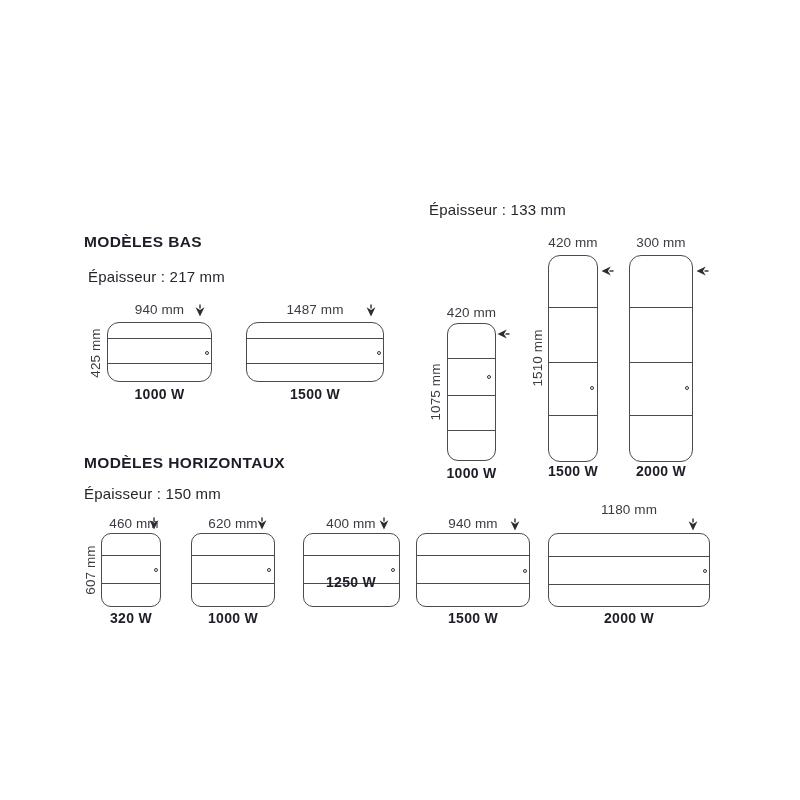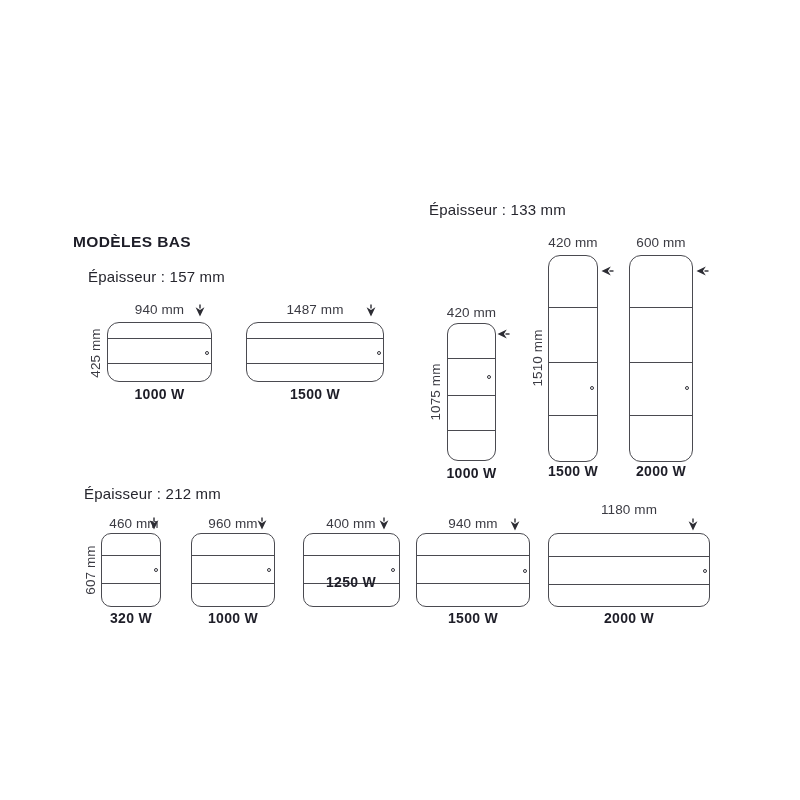--- a/index.html
+++ b/index.html
@@ -69,37 +69,37 @@
   </span>
   <div class="dim-label rot" style="left:488px;top:349px">1510 mm</div>
   <div class="radiator-body" style="left:548px;top:255px;width:50px;height:207px">
     <div class="divider" style="top:51px"></div>
     <div class="divider" style="top:106px"></div>
     <div class="divider" style="top:159px"></div>
     <div class="dot" style="left:41px;top:130px"></div>
   </div>
   <div class="power-label" style="left:523px;top:464px;width:100px">1500 W</div>
 
-  <div class="dim-label" style="left:611px;top:235px;width:100px">600 mm</div>
+  <div class="dim-label" style="left:611px;top:235px;width:100px">300 mm</div>
   <span class="arrow" style="left:696px;top:266px">
     <svg width="13" height="10" viewBox="0 0 13 10">
         <line x1="8.5" y1="5" x2="12.5" y2="5" stroke="#2c2c33" stroke-width="1.4"></line>
         <path d="M0.5 5 L9.8 0.6 L6.9 5 L9.8 9.4 Z" fill="#2c2c33"></path>
       </svg>
   </span>
   <div class="radiator-body" style="left:629px;top:255px;width:64px;height:207px">
     <div class="divider" style="top:51px"></div>
     <div class="divider" style="top:106px"></div>
     <div class="divider" style="top:159px"></div>
     <div class="dot" style="left:55px;top:130px"></div>
   </div>
   <div class="power-label" style="left:611px;top:464px;width:100px">2000 W</div>
 
-  <h2 class="section-title" style="left:73px;top:233px">MODÈLES BAS</h2>
-  <div class="thickness" style="left:88px;top:268px">Épaisseur : 157 mm</div>
+  <h2 class="section-title" style="left:84px;top:233px">MODÈLES BAS</h2>
+  <div class="thickness" style="left:88px;top:268px">Épaisseur : 217 mm</div>
 
   <div class="dim-label" style="left:107px;top:302px;width:105px">940 mm</div>
   <span class="arrow" style="left:195px;top:304px">
     <svg width="10" height="13" viewBox="0 0 10 13">
         <line x1="5" y1="0.5" x2="5" y2="4.5" stroke="#2c2c33" stroke-width="1.4"></line>
         <path d="M5 12.5 L0.6 3.2 L5 6.1 L9.4 3.2 Z" fill="#2c2c33"></path>
       </svg>
   </span>
   <div class="dim-label rot" style="left:46px;top:344px">425 mm</div>
   <div class="radiator-body" style="left:107px;top:322px;width:105px;height:60px">
@@ -116,38 +116,39 @@
         <path d="M5 12.5 L0.6 3.2 L5 6.1 L9.4 3.2 Z" fill="#2c2c33"></path>
       </svg>
   </span>
   <div class="radiator-body" style="left:246px;top:322px;width:138px;height:60px">
     <div class="divider" style="top:15px"></div>
     <div class="divider" style="top:40px"></div>
     <div class="dot" style="left:130px;top:28px"></div>
   </div>
   <div class="power-label" style="left:246px;top:387px;width:138px">1500 W</div>
 
-  <div class="thickness" style="left:84px;top:485px">Épaisseur : 212 mm</div>
+  <h2 class="section-title" style="left:84px;top:454px">MODÈLES HORIZONTAUX</h2>
+  <div class="thickness" style="left:84px;top:485px">Épaisseur : 150 mm</div>
 
   <div class="dim-label" style="left:84px;top:516px;width:100px">460 mm</div>
   <span class="arrow" style="left:149px;top:517px">
     <svg width="10" height="13" viewBox="0 0 10 13">
         <line x1="5" y1="0.5" x2="5" y2="4.5" stroke="#2c2c33" stroke-width="1.4"></line>
         <path d="M5 12.5 L0.6 3.2 L5 6.1 L9.4 3.2 Z" fill="#2c2c33"></path>
       </svg>
   </span>
   <div class="dim-label rot" style="left:41px;top:561px">607 mm</div>
   <div class="radiator-body" style="left:101px;top:533px;width:60px;height:74px;border-radius:10px">
     <div class="divider" style="top:21px"></div>
     <div class="divider" style="top:49px"></div>
     <div class="dot" style="left:52px;top:34px"></div>
   </div>
   <div class="power-label" style="left:81px;top:611px;width:100px">320 W</div>
 
-  <div class="dim-label" style="left:183px;top:516px;width:100px">960 mm</div>
+  <div class="dim-label" style="left:183px;top:516px;width:100px">620 mm</div>
   <span class="arrow" style="left:257px;top:517px">
     <svg width="10" height="13" viewBox="0 0 10 13">
         <line x1="5" y1="0.5" x2="5" y2="4.5" stroke="#2c2c33" stroke-width="1.4"></line>
         <path d="M5 12.5 L0.6 3.2 L5 6.1 L9.4 3.2 Z" fill="#2c2c33"></path>
       </svg>
   </span>
   <div class="radiator-body" style="left:191px;top:533px;width:84px;height:74px;border-radius:10px">
     <div class="divider" style="top:21px"></div>
     <div class="divider" style="top:49px"></div>
     <div class="dot" style="left:75px;top:34px"></div>

